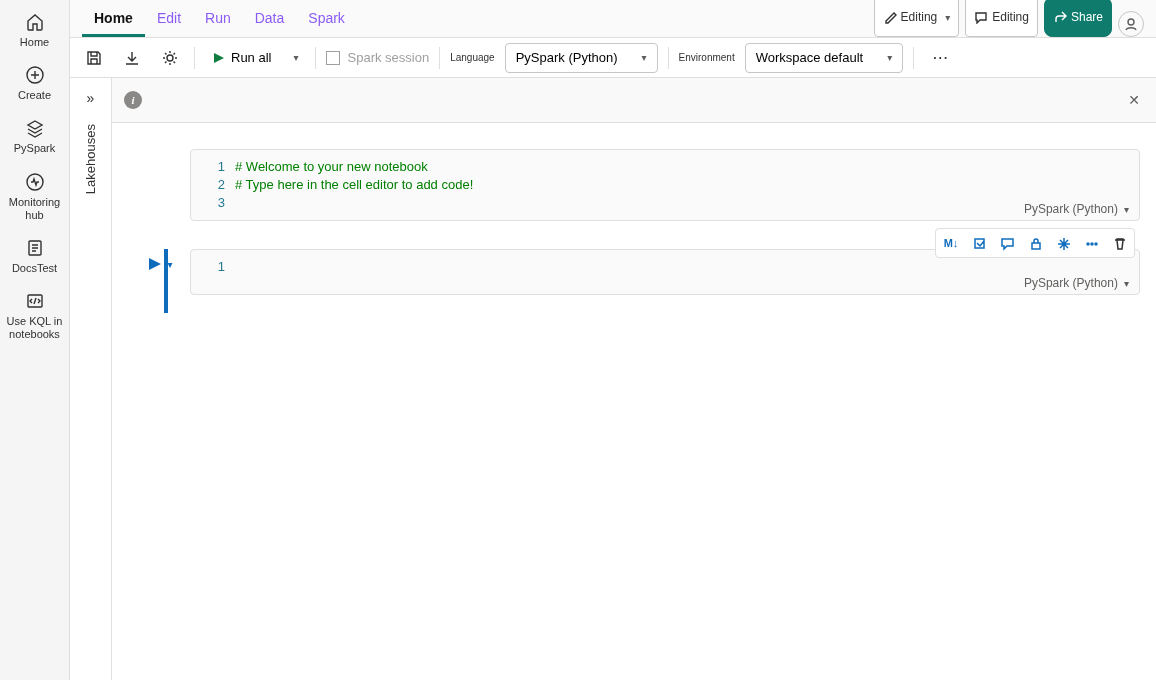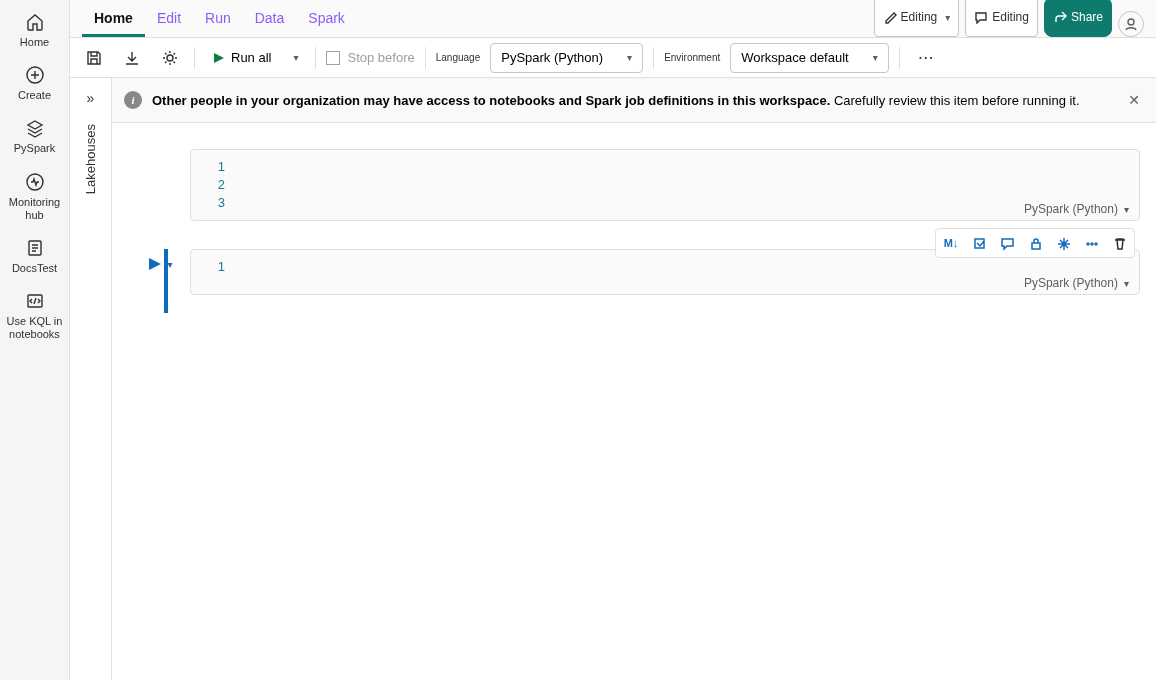--- a/index.html
+++ b/index.html
@@ -187,21 +187,21 @@
     <div class="runall">
       <svg>
           <path d="M3 2l10 5-10 5V2z"></path>
         </svg>
       <span class="runall-label">Run all</span>
     </div>
     <span class="runall-caret">▾</span>
     <div class="sep"></div>
     <div class="stop-session">
       <span class="stop-box"></span>
-      <span>Stop before</span>
+      <span>Spark session</span>
     </div>
     <div class="sep"></div>
     <span class="label">Language</span>
     <div class="select">
       <span>PySpark (Python)</span>
       <span class="caret">▾</span>
     </div>
     <div class="sep"></div>
     <span class="label">Environment</span>
     <div class="select">
@@ -214,36 +214,38 @@
 
   <div class="body">
     <div class="collapse-col">
       <span class="collapse-btn">»</span>
       <span class="collapse-label">Lakehouses</span>
     </div>
 
     <div class="notebook-area">
       <div class="info-bar">
         <span class="info-ico">i</span>
-        <span>
-          <span class="bold">Other people in your organization may have access to notebooks and Spark job definitions in this workspace.</span><span> Carefully review this item before running it.</span>
-        </span>
         <span class="info-close">✕</span>
       </div>
 
       <div class="cells">
 
         <div class="cell-wrap">
           <div class="cell-gutter"></div>
           <div class="cell-box">
             <div class="cell-editor">
               <div class="linenos">
                 <div>1</div>
                   <div>2</div>
                   <div>3</div>
+              </div>
+              <div class="code">
+                <div># Welcome to your new notebook</div>
+                <div># Type here in the cell editor to add code!</div>
+                <div class="blank-line"></div>
               </div>
             </div>
             <div class="cell-lang">
               <span>PySpark (Python)</span>
               <span class="caret">▾</span>
             </div>
           </div>
         </div>
 
         <div class="cell-wrap">

